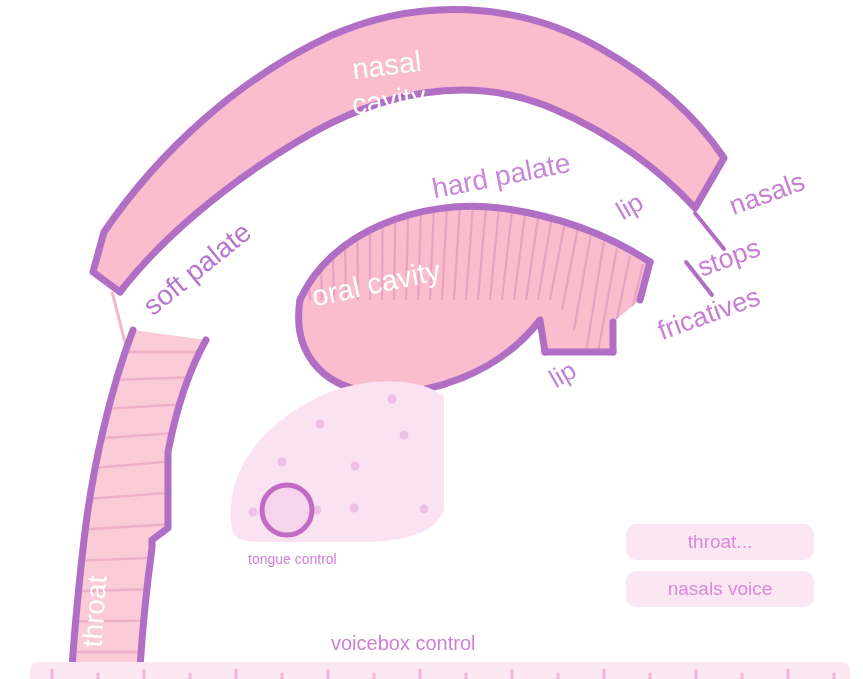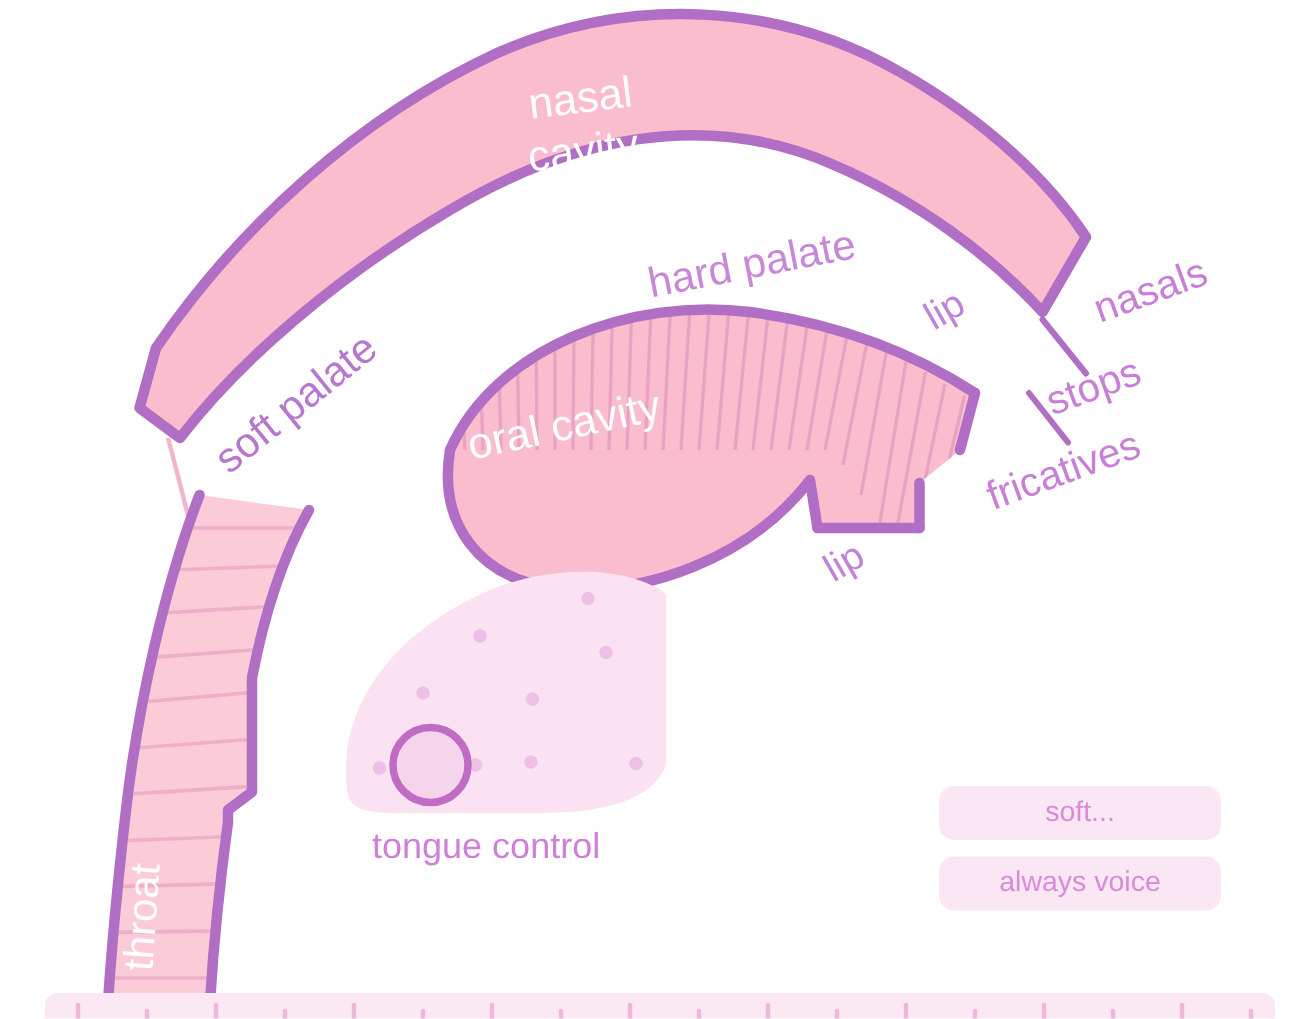--- a/index.html
+++ b/index.html
@@ -5,21 +5,21 @@
   html,body{margin:0;padding:0;background:#ffffff;}
   body{
     width:863px;height:679px;overflow:hidden;position:relative;
     font-family:"Liberation Sans","DejaVu Sans",sans-serif;
   }
   #stage{position:absolute;left:0;top:0;width:863px;height:679px;}
   #vt{position:absolute;left:0;top:0;width:863px;height:679px;}
 
   .ui-label{position:absolute;color:#cf7fd8;white-space:nowrap;}
 
-  #tongue-control-label{left:248px;top:551px;font-size:24px;}
+  #tongue-control-label{left:248px;top:551px;font-size:14px;}
   #voicebox-control-label{left:331px;top:632px;font-size:20px;}
 
   #button-panel{position:absolute;left:626px;top:524px;width:188px;}
   .panel-button{
     display:block;width:188px;height:36px;margin-bottom:11px;
     background:#fbe6f3;border:0;border-radius:10px;
     color:#d98ad9;font-size:19px;
     font-family:"Liberation Sans","DejaVu Sans",sans-serif;
     cursor:pointer;padding:0;line-height:36px;text-align:center;
   }
@@ -239,19 +239,20 @@
         <line x1="696" y1="670" x2="696" y2="686"></line>
         <line x1="742" y1="674" x2="742" y2="686"></line>
         <line x1="788" y1="670" x2="788" y2="686"></line>
         <line x1="834" y1="674" x2="834" y2="686"></line>
       </g>
     </g>
   </svg>
 
   <div class="ui-label" id="tongue-control-label">tongue control</div>
 
+  <div class="ui-label" id="voicebox-control-label">voicebox control</div>
 
   <div id="button-panel">
-    <button class="panel-button">soft...</button>
-    <button class="panel-button">always voice</button>
+    <button class="panel-button">throat...</button>
+    <button class="panel-button">nasals voice</button>
   </div>
 
 </div>
 
 </body></html>

